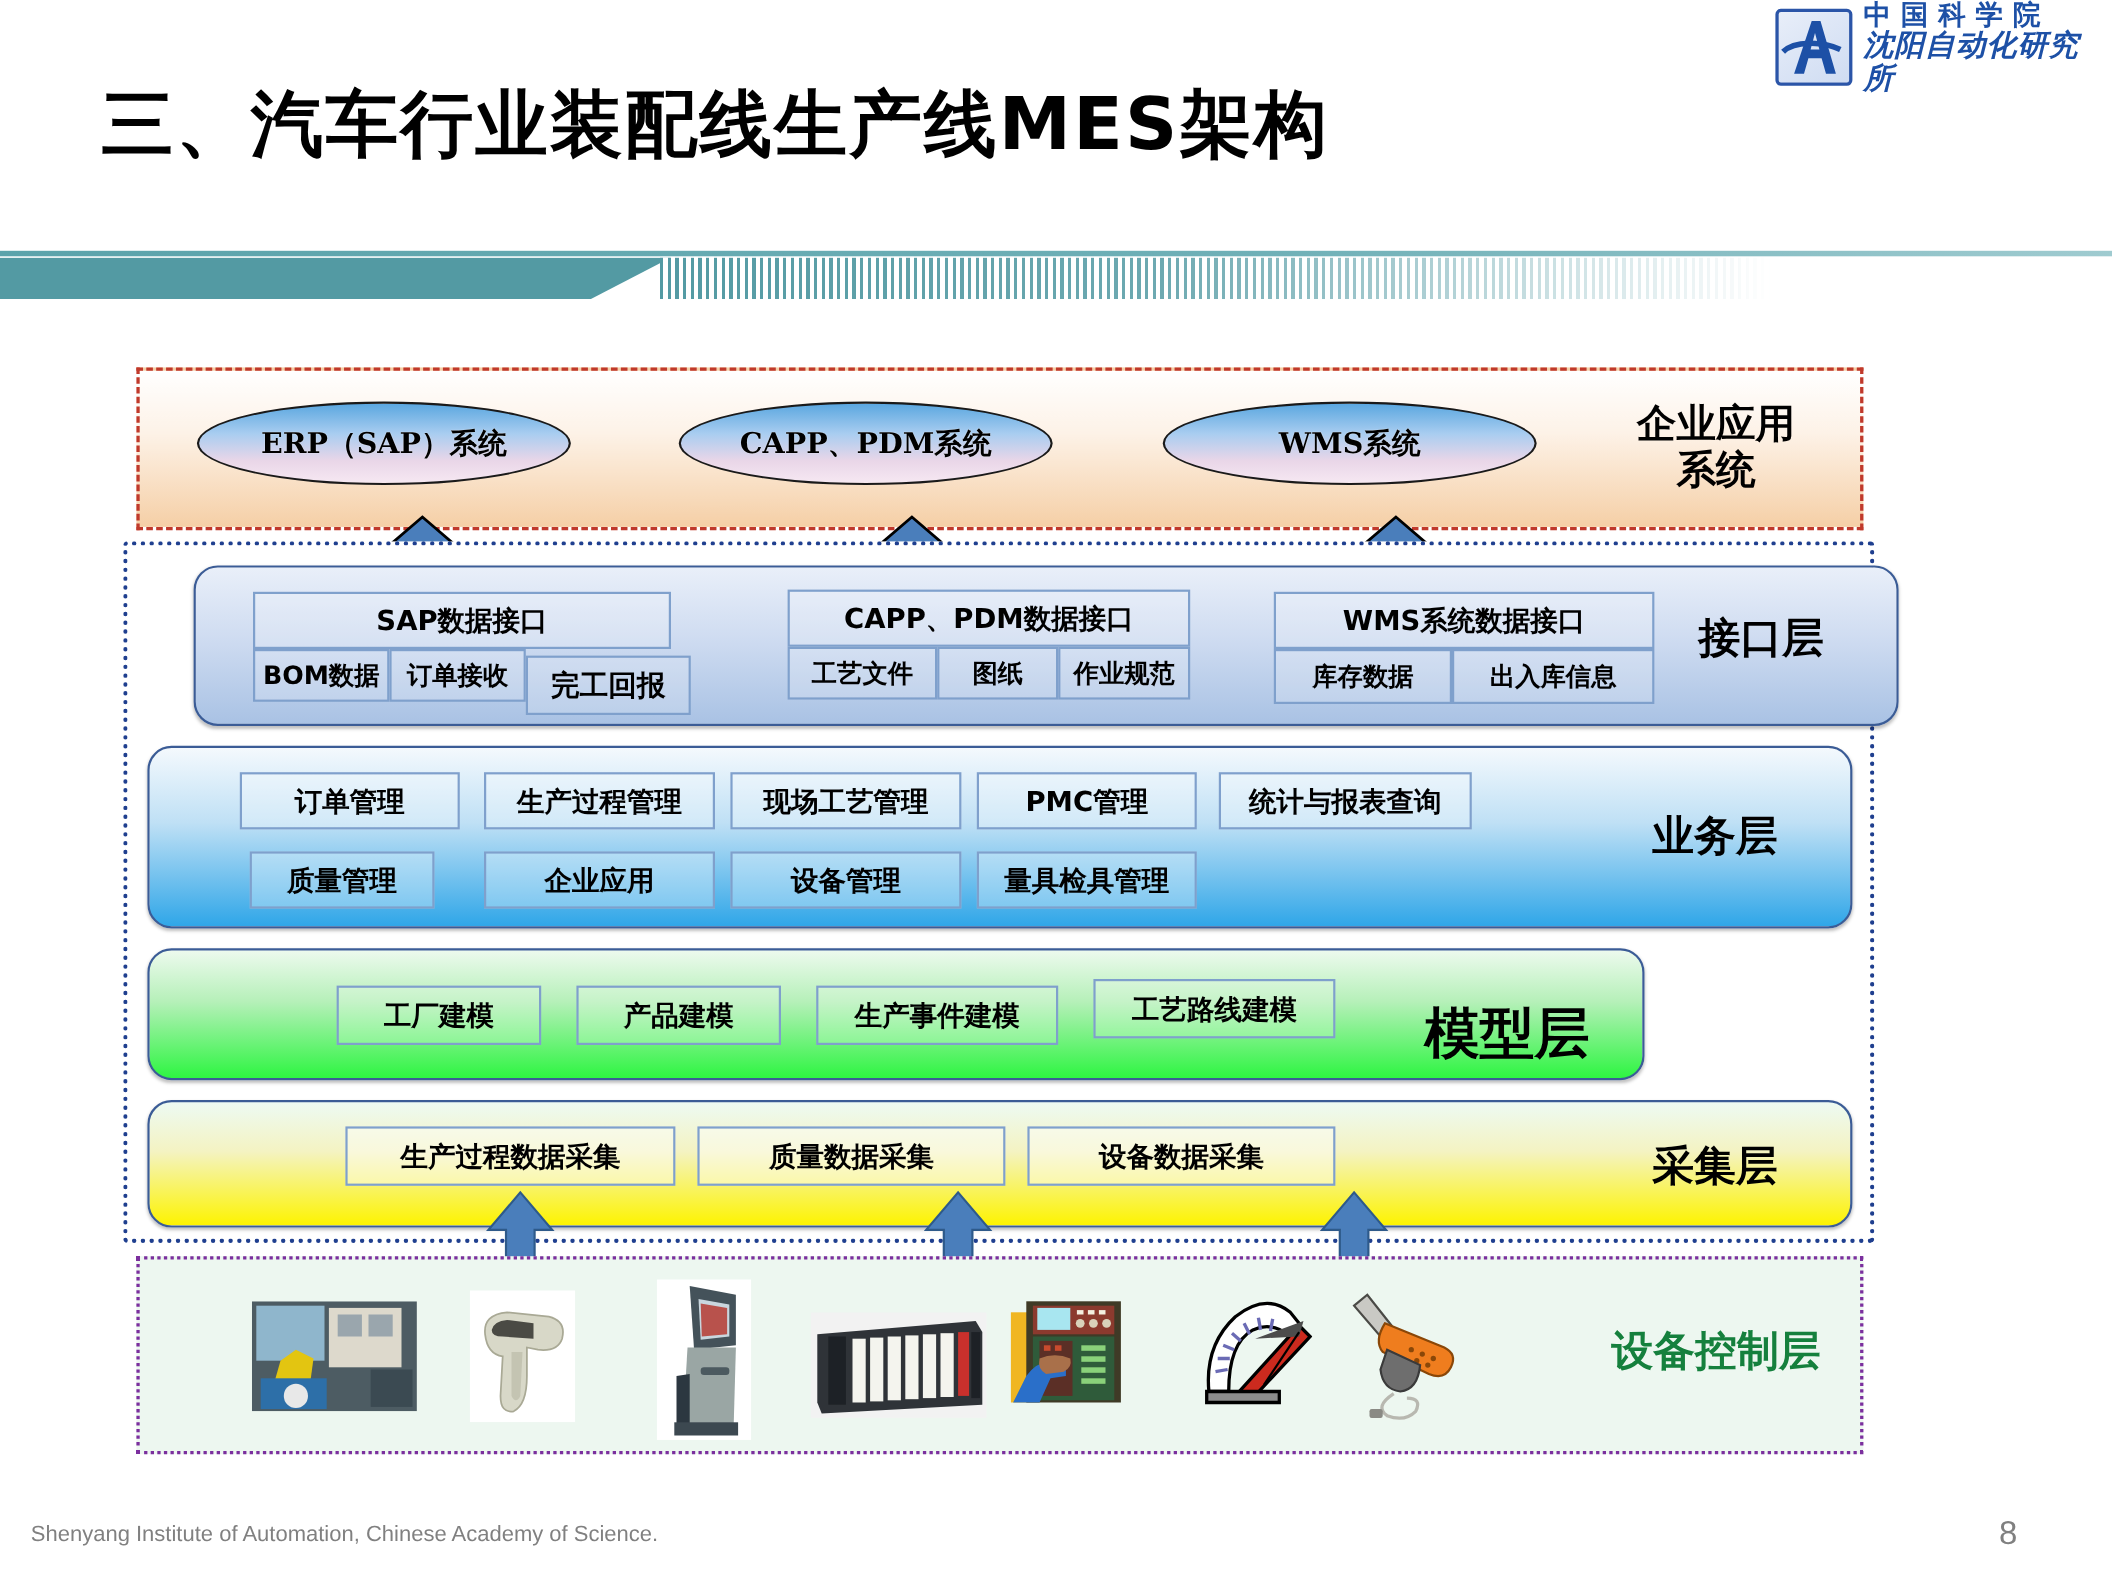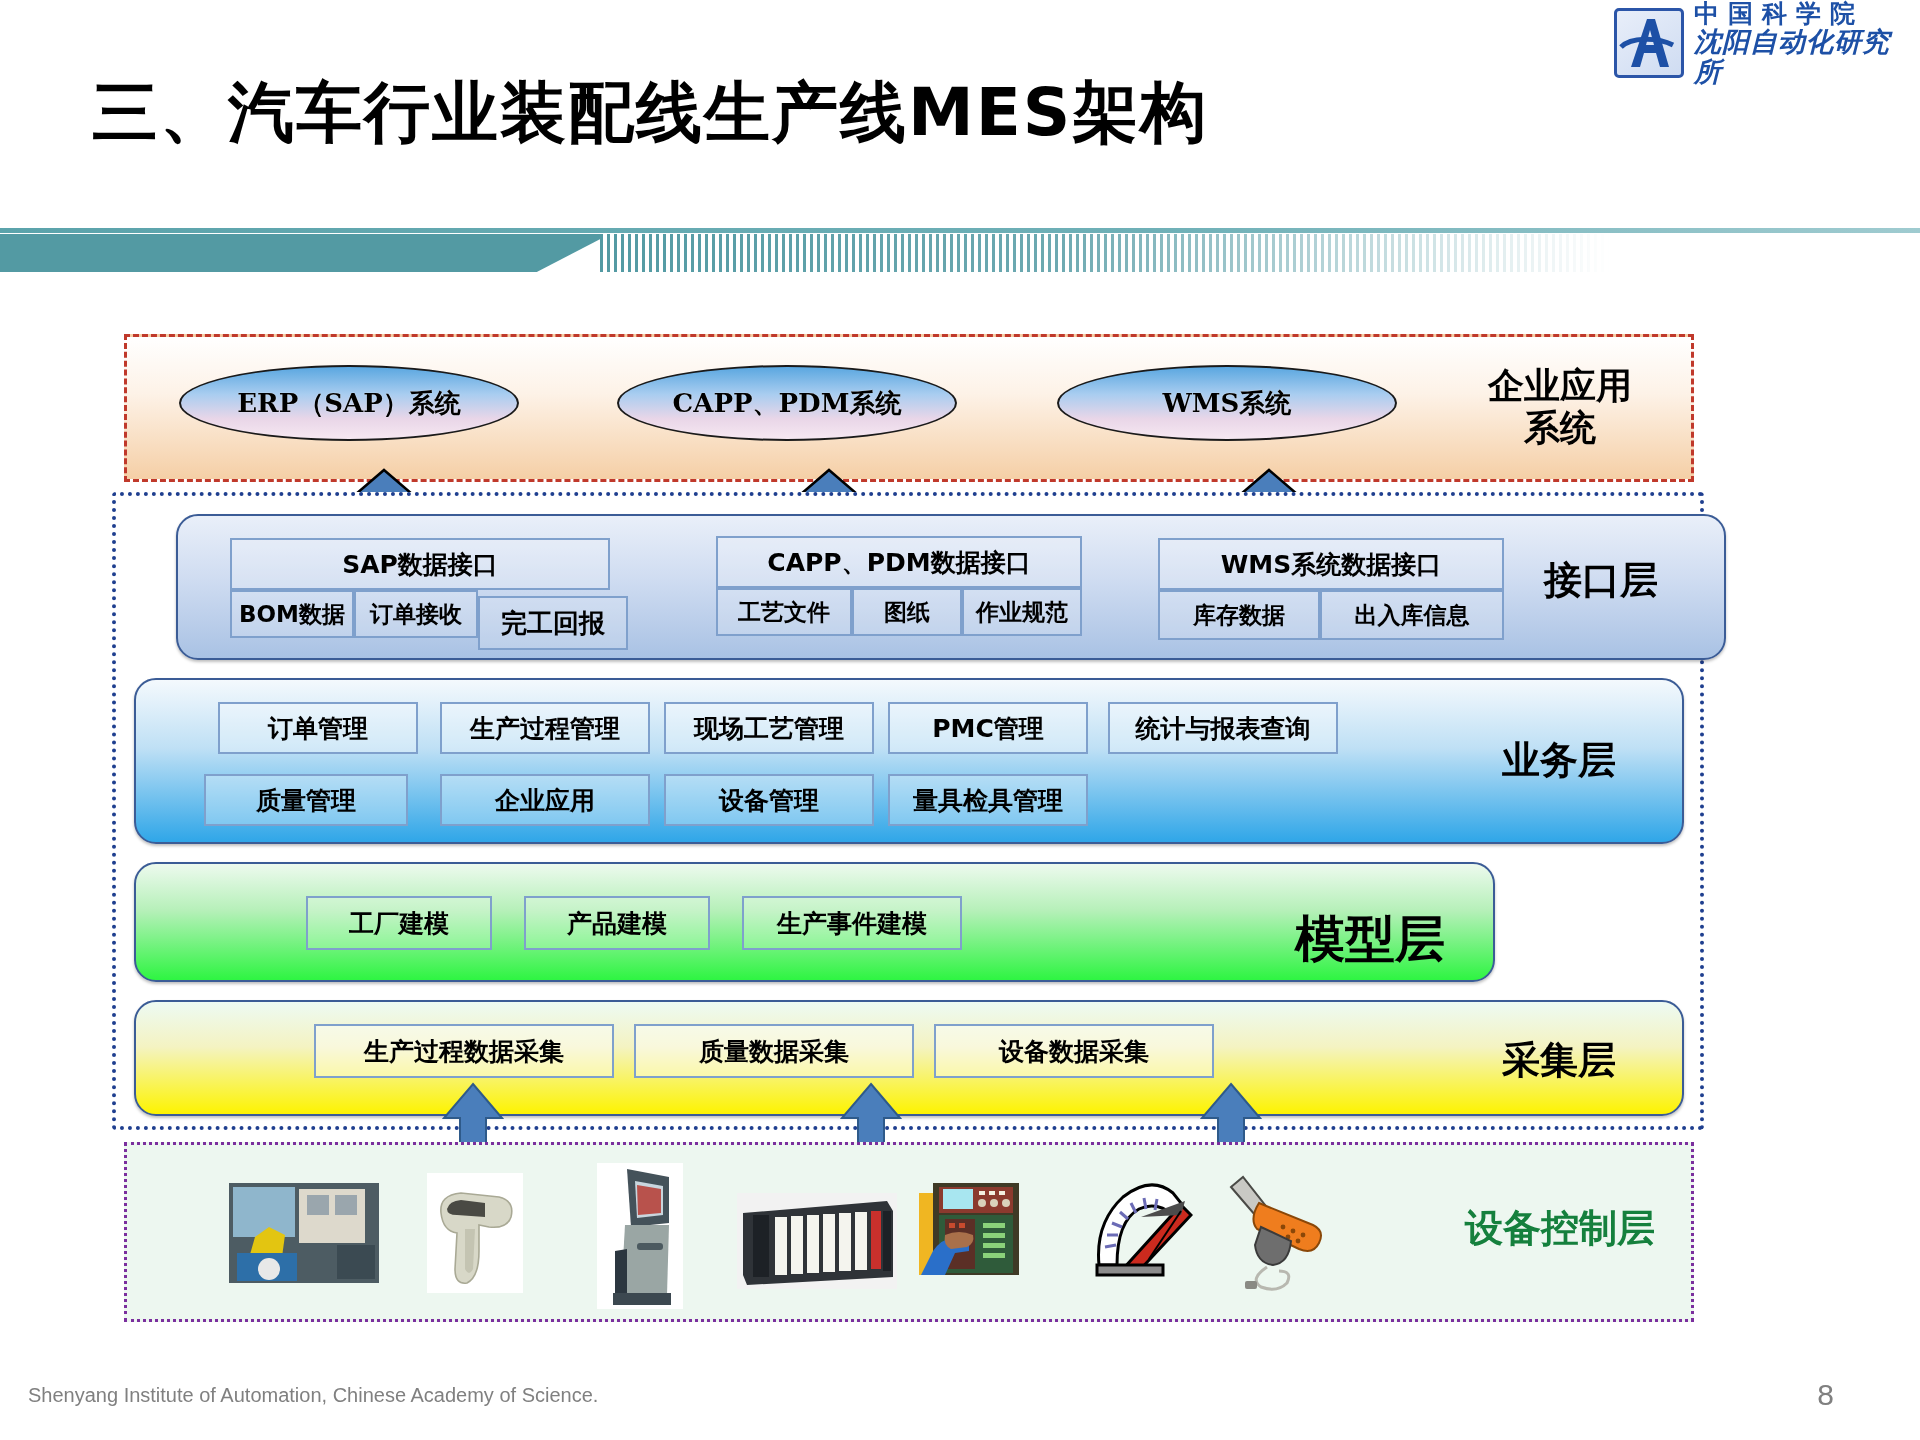--- a/index.html
+++ b/index.html
@@ -230,32 +230,33 @@
       <div class="layer-label" style="right:28px; top:42px; width:190px; font-size:38px;">接口层</div>
     </div>
 
     <div class="layer-box biz">
       <div class="cell biz-cell" style="left:82px;  top:22px; width:200px; height:52px;">订单管理</div>
       <div class="cell biz-cell" style="left:304px; top:22px; width:210px; height:52px;">生产过程管理</div>
       <div class="cell biz-cell" style="left:528px; top:22px; width:210px; height:52px;">现场工艺管理</div>
       <div class="cell biz-cell" style="left:752px; top:22px; width:200px; height:52px;">PMC管理</div>
       <div class="cell biz-cell" style="left:972px; top:22px; width:230px; height:52px;">统计与报表查询</div>
 
-      <div class="cell biz-cell" style="left:68px;  top:94px; width:204px; height:52px;">质量管理</div>
+      <div class="cell biz-cell" style="left:91px;  top:94px; width:168px; height:52px;">质量管理</div>
       <div class="cell biz-cell" style="left:304px; top:94px; width:210px; height:52px;">企业应用</div>
       <div class="cell biz-cell" style="left:528px; top:94px; width:210px; height:52px;">设备管理</div>
       <div class="cell biz-cell" style="left:752px; top:94px; width:200px; height:52px;">量具检具管理</div>
 
       <div class="layer-label" style="right:28px; top:58px; width:190px; font-size:38px;">业务层</div>
     </div>
 
     <div class="layer-box model">
       <div class="cell model-cell" style="left:170px; top:32px; width:186px; height:54px;">工厂建模</div>
       <div class="cell model-cell" style="left:388px; top:32px; width:186px; height:54px;">产品建模</div>
       <div class="cell model-cell" style="left:606px; top:32px; width:220px; height:54px;">生产事件建模</div>
+      <div class="cell model-cell" style="left:858px; top:26px; width:220px; height:54px;">工艺路线建模</div>
 
       <div class="layer-label" style="right:28px; top:36px; width:190px; font-size:50px;margin-top:10px;">模型层</div>
     </div>
 
     <div class="layer-box collect">
       <div class="cell coll-cell" style="left:178px; top:22px; width:300px; height:54px;">生产过程数据采集</div>
       <div class="cell coll-cell" style="left:498px; top:22px; width:280px; height:54px;">质量数据采集</div>
       <div class="cell coll-cell" style="left:798px; top:22px; width:280px; height:54px;">设备数据采集</div>
 
       <div class="layer-label" style="right:28px; top:36px; width:190px; font-size:38px;">采集层</div>

